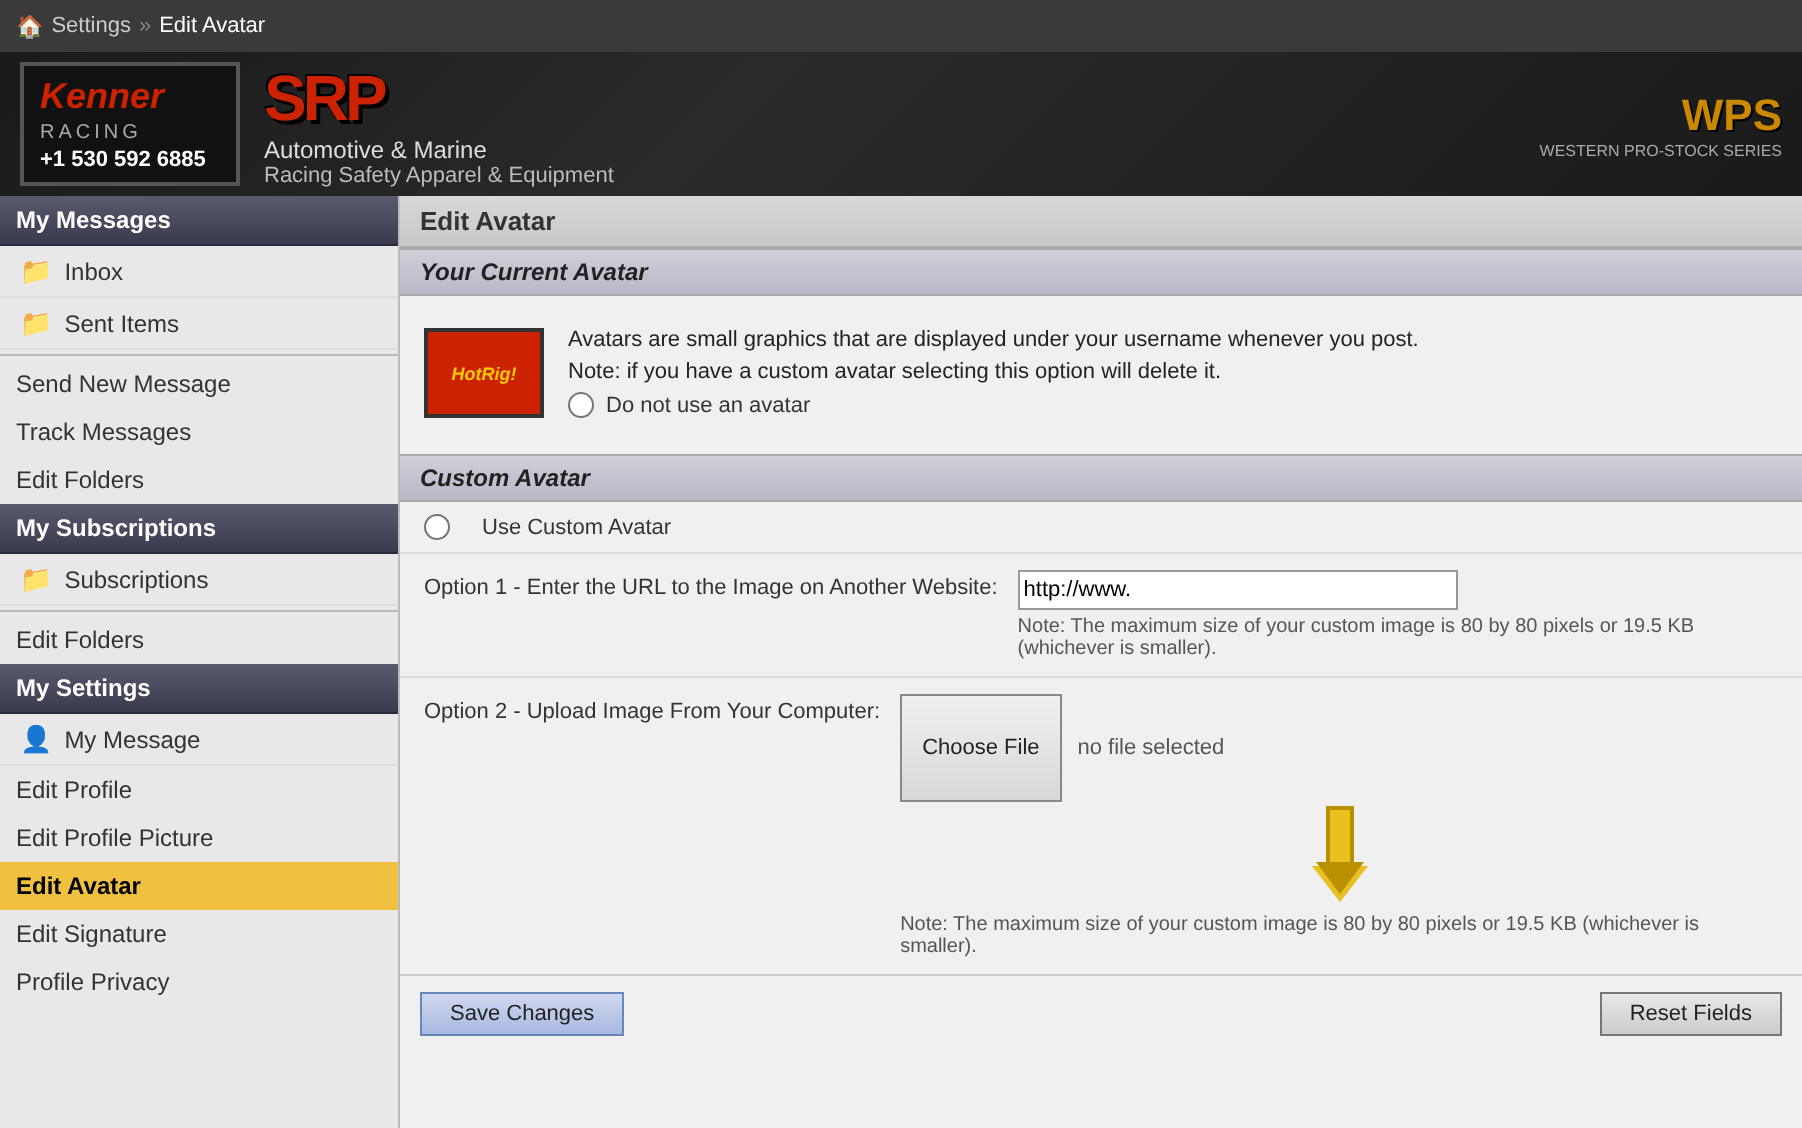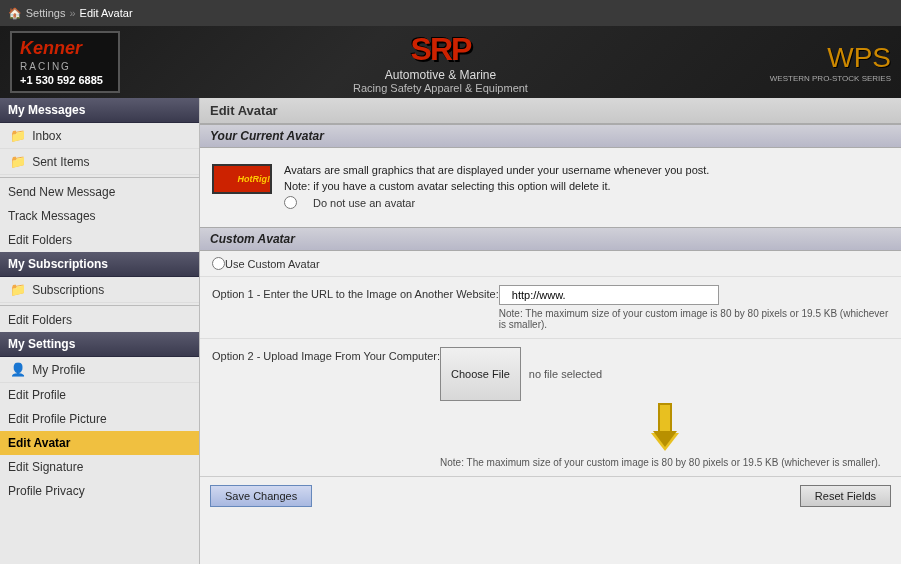--- a/index.html
+++ b/index.html
@@ -43,39 +43,39 @@
       padding: 4px 8px;
       color: #fff;
       font-size: 10px;
       line-height: 1.3;
       min-width: 110px;
     }
     .banner-logo-kenner .name { font-size: 18px; font-weight: bold; color: #cc2200; font-style: italic; }
     .banner-logo-kenner .racing { font-size: 10px; color: #aaa; letter-spacing: 2px; }
     .banner-logo-kenner .phone { font-size: 11px; color: #fff; font-weight: bold; }
     .banner-srp {
-      text-align: center;
+      text-align: left;
       color: #fff;
       flex: 1;
     }
     .banner-srp .srp-logo {
       font-size: 32px;
       font-weight: 900;
       color: #cc2200;
       text-shadow: 2px 2px 0 #000, -1px -1px 0 #000;
       letter-spacing: -2px;
     }
     .banner-srp .srp-sub1 { font-size: 12px; color: #ddd; }
     .banner-srp .srp-sub2 { font-size: 11px; color: #bbb; }
     .banner-wps {
       text-align: right;
       min-width: 130px;
     }
     .banner-wps .wps-logo {
-      font-size: 28px; font-weight: 400; color: #cc8800;
+      font-size: 22px; font-weight: 700; color: #cc8800;
       text-shadow: 1px 1px 0 #000;
     }
     .banner-wps .wps-sub { font-size: 8px; color: #aaa; }
 
     
     .main-layout {
       display: flex;
       height: calc(564px - 26px - 72px);
     }
 
@@ -147,67 +147,68 @@
     }
 
     .avatar-display {
       display: flex;
       align-items: flex-start;
       gap: 12px;
       padding: 8px 0;
     }
     .avatar-img-placeholder {
       width: 60px;
-      height: 30px;
+      height: 45px;
       background: #cc2200;
       border: 2px solid #333;
       display: flex;
       align-items: center;
-      justify-content: flex-end;
+      justify-content: center;
       font-size: 8px;
       font-weight: bold;
       color: #fff;
       position: relative;
       overflow: hidden;
     }
     .avatar-img-placeholder .hot-logo {
       font-style: italic;
       font-weight: 900;
       font-size: 9px;
       color: #ffcc00;
     }
 
     .avatar-text-block { flex: 1; }
     .avatar-text-block p { font-size: 11px; color: #222; margin-bottom: 4px; }
 
     .radio-row {
       display: flex;
       align-items: center;
-      gap: 16px;
+      gap: 6px;
       font-size: 11px;
       color: #333;
       margin-bottom: 2px;
     }
 
     .form-row {
       display: flex;
       align-items: flex-start;
+      gap: 10px;
       padding: 8px 0;
       border-top: 1px solid #ddd;
     }
     .form-row-label {
       min-width: 180px;
       font-size: 11px;
       color: #333;
       padding-top: 3px;
     }
     .form-row-content { flex: 1; }
     .form-row-content input[type="text"] {
       width: 220px;
-      padding: 3px 12px;
+      padding: 3px 2px;
       border: 1px solid #999;
       font-size: 11px;
       background: #fff;
     }
     .form-note {
       font-size: 10px;
       color: #555;
       margin-top: 3px;
       max-width: 460px;
     }
@@ -277,21 +278,21 @@
       background: linear-gradient(to bottom, #e8e8e8, #cccccc);
       color: #222;
     }
     .action-btn.primary {
       background: linear-gradient(to bottom, #d0d8f0, #a8b8e0);
       border-color: #6688bb;
     }
     .use-custom-row {
       display: flex;
       align-items: center;
-      gap: 0;
+      gap: 16px;
       padding: 6px 12px;
       font-size: 11px;
       color: #333;
     }
   </style>
 </head>
 <body>
 
 <div class="top-bar">
   <span class="home-icon">🏠</span>
@@ -355,21 +356,21 @@
     <div class="sidebar-divider"></div>
     <div class="sidebar-item indented">
       <span>Edit Folders</span>
     </div>
 
     <div class="sidebar-section-header">
       <span>My Settings</span>
     </div>
     <div class="sidebar-item">
       <span class="folder-icon">👤</span>
-      <span>My Profile</span>
+      <span>My Message</span>
     </div>
     <div class="sidebar-item indented">
       <span>Edit Profile</span>
     </div>
     <div class="sidebar-item indented">
       <span>Edit Profile Picture</span>
     </div>
     <div class="sidebar-item indented active">
       <span>Edit Avatar</span>
     </div>

